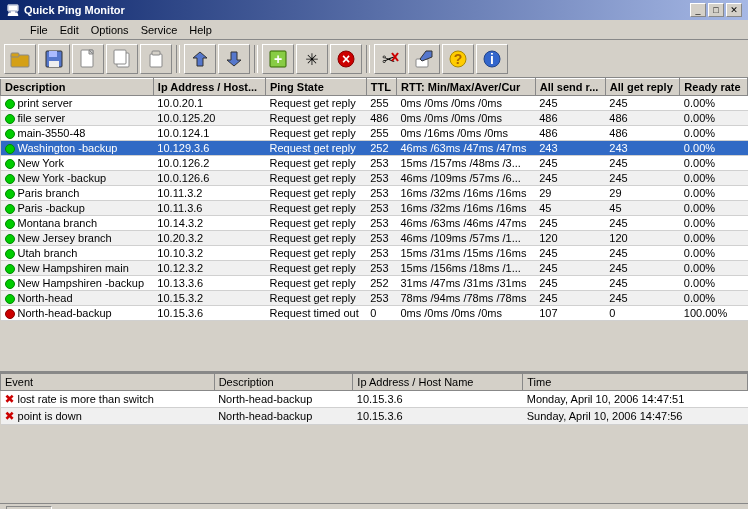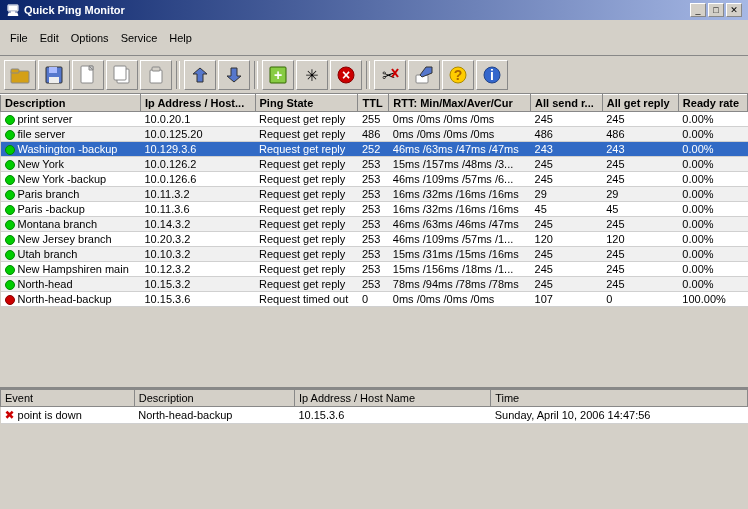--- a/index.html
+++ b/index.html
@@ -21,22 +21,23 @@
       border: 1px solid; border-color: #fff #888 #888 #fff;
       font-size: 9px; display: flex; align-items: center; justify-content: center;
       cursor: pointer; color: #000;
     }
 
     .menu-bar {
       background: #d4d0c8;
       display: flex;
       padding: 2px 4px;
       border-bottom: 1px solid #888;
-      height: 36px;
+      height: 20px;
       align-items: center;
+      margin-left: 20px;
     }
     .menu-item {
       padding: 2px 6px;
       font-size: 11px;
       cursor: pointer;
     }
 
     .toolbar {
       background: #d4d0c8;
       display: flex;
@@ -279,20 +280,35 @@
       </div>
     </td>
     <td>10.0.125.20</td>
     <td>Request get reply</td>
     <td>486</td>
     <td>0ms /0ms /0ms /0ms</td>
     <td>486</td>
     <td>486</td>
     <td>0.00%</td>
   </tr>
+        <tr class="data-row">
+    <td>
+      <div class="cell-with-dot">
+        <span class="status-dot dot-green"></span>
+        <span>main-3550-48</span>
+      </div>
+    </td>
+    <td>10.0.124.1</td>
+    <td>Request get reply</td>
+    <td>255</td>
+    <td>0ms /16ms /0ms /0ms</td>
+    <td>486</td>
+    <td>486</td>
+    <td>0.00%</td>
+  </tr>
         <tr class="data-row selected">
     <td>
       <div class="cell-with-dot">
         <span class="status-dot dot-green"></span>
         <span>Washington -backup</span>
       </div>
     </td>
     <td>10.129.3.6</td>
     <td>Request get reply</td>
     <td>252</td>
@@ -410,20 +426,35 @@
     <td>
       <div class="cell-with-dot">
         <span class="status-dot dot-green"></span>
         <span>New Hampshiren main</span>
       </div>
     </td>
     <td>10.12.3.2</td>
     <td>Request get reply</td>
     <td>253</td>
     <td>15ms /156ms /18ms /1...</td>
+    <td>245</td>
+    <td>245</td>
+    <td>0.00%</td>
+  </tr>
+        <tr class="data-row">
+    <td>
+      <div class="cell-with-dot">
+        <span class="status-dot dot-green"></span>
+        <span>New Hampshiren -backup</span>
+      </div>
+    </td>
+    <td>10.13.3.6</td>
+    <td>Request get reply</td>
+    <td>252</td>
+    <td>31ms /47ms /31ms /31ms</td>
     <td>245</td>
     <td>245</td>
     <td>0.00%</td>
   </tr>
         <tr class="data-row">
     <td>
       <div class="cell-with-dot">
         <span class="status-dot dot-green"></span>
         <span>North-head</span>
       </div>
@@ -460,20 +491,28 @@
     <table>
       <thead>
         <tr class="event-header-row">
           <th>Event</th>
           <th>Description</th>
           <th>Ip Address / Host Name</th>
           <th>Time</th>
         </tr>
       </thead>
       <tbody id="event-tbody">
+      <tr class="event-row">
+    <td>
+      <span class="event-icon">✖</span>lost rate is more than switch
+    </td>
+    <td>North-head-backup</td>
+    <td>10.15.3.6</td>
+    <td>Monday, April 10, 2006  14:47:51</td>
+  </tr>
           <tr class="event-row">
     <td>
       <span class="event-icon">✖</span>point is down
     </td>
     <td>North-head-backup</td>
     <td>10.15.3.6</td>
     <td>Sunday, April 10, 2006  14:47:56</td>
   </tr>
         </tbody>
     </table>

